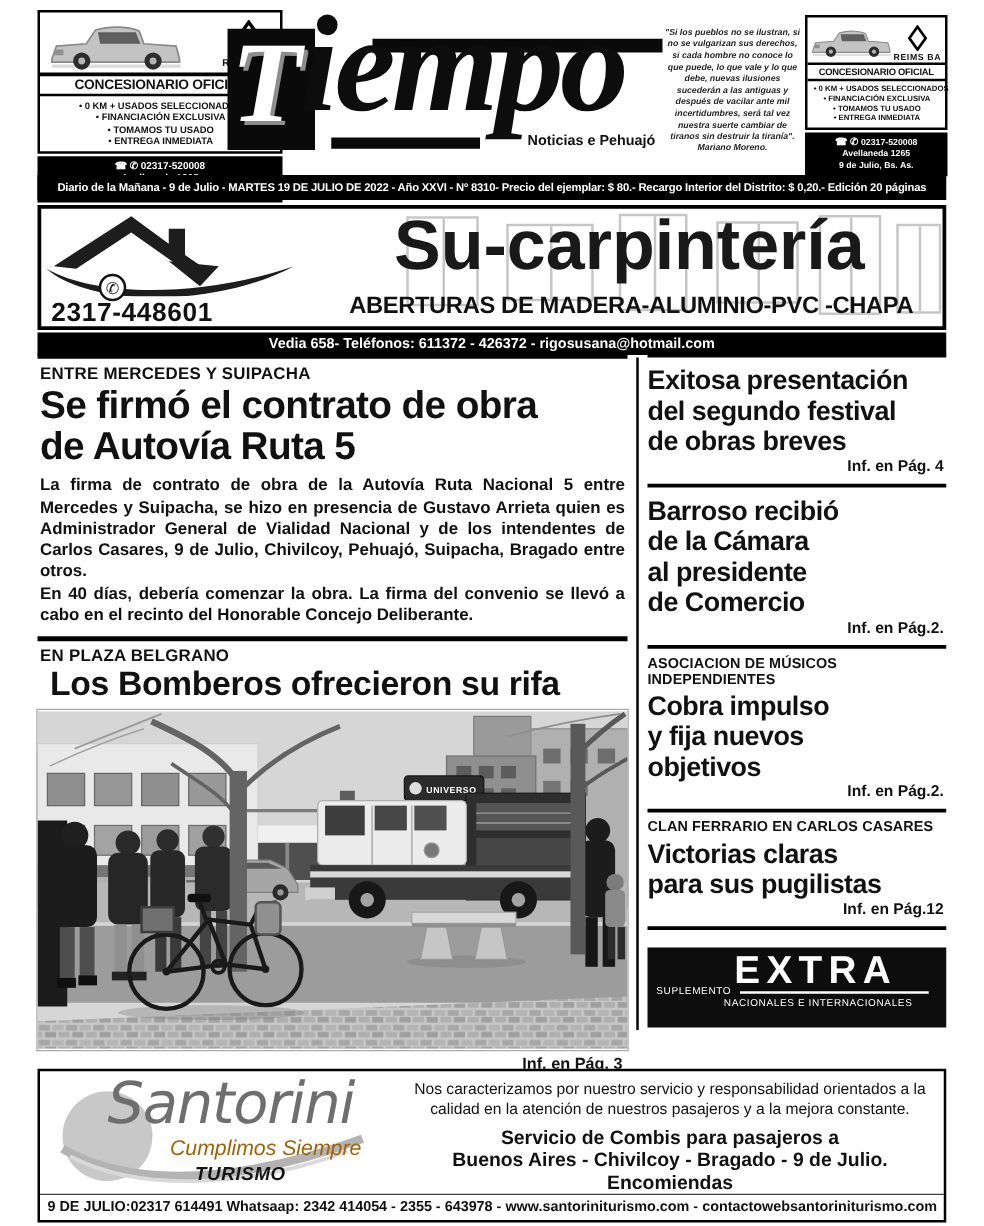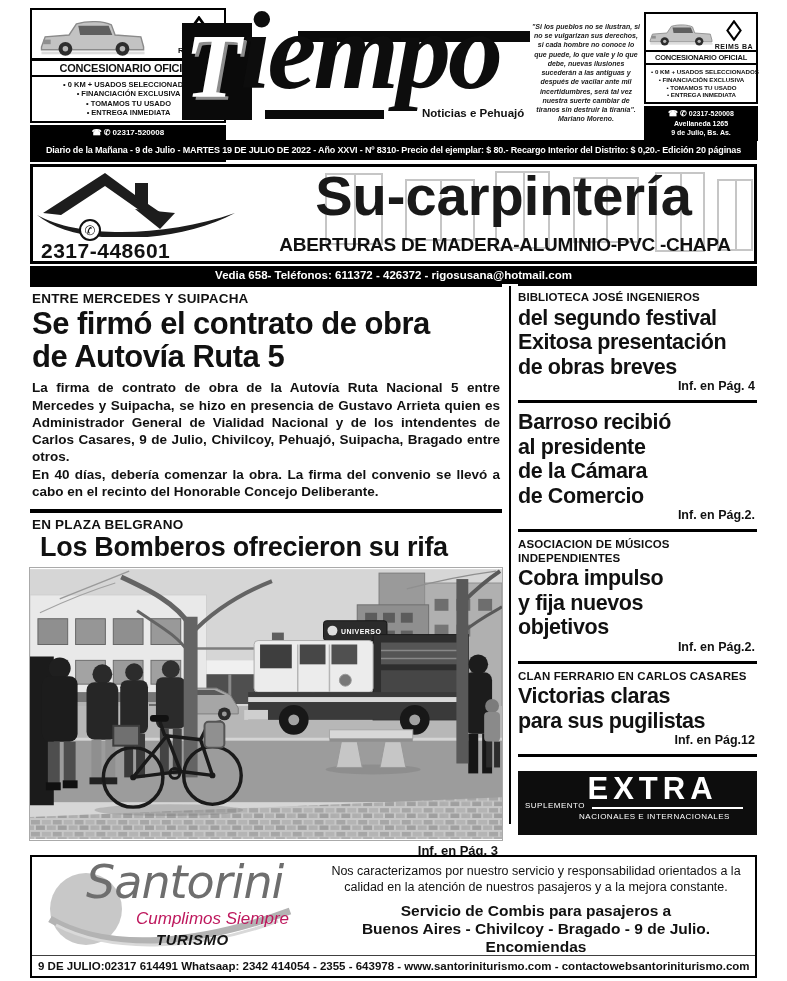--- a/index.html
+++ b/index.html
@@ -76,21 +76,21 @@
   .extra-box { position:relative; background:#0d0d0d; color:#fff; height:64px; margin-top:14px; }
   .extra-sup { position:absolute; left:7px; top:30px; font-size:8px; letter-spacing:.5px; }
   .extra-title { text-align:center; padding-left:30px; font-size:31px; font-weight:bold; letter-spacing:5px; line-height:1.15; }
   .extra-line { height:2px; background:#fff; margin:0 14px 3px 74px; }
   .extra-sub { text-align:center; padding-left:34px; font-size:8px; letter-spacing:.5px; }
 
   
   .footer-ad { position:absolute; left:30px; top:855px; width:727px; height:123px; border:2px solid #000; background:#fff; }
   .santorini-logo { position:absolute; left:6px; top:4px; width:280px; height:92px; }
   .santorini-name { position:absolute; left:48px; top:-6px; font-size:46px; font-style:italic; color:#6e6e6e; letter-spacing:-1px; font-family:"DejaVu Sans", sans-serif; }
-  .santorini-slogan { position:absolute; left:98px; top:48px; font-size:17px; font-style:italic; color:#be185d; }
+  .santorini-slogan { position:absolute; left:98px; top:48px; font-size:17px; font-style:italic; color:#a16207; }
   .santorini-cat { position:absolute; left:118px; top:70px; font-size:15px; font-weight:bold; font-style:italic; color:#141414; letter-spacing:.5px; }
   .footer-text { position:absolute; left:288px; top:7px; width:432px; text-align:center; }
   .footer-intro { font-size:12.5px; line-height:1.25; font-weight:500; }
   .footer-service1 { margin-top:7px; font-size:15.5px; font-weight:bold; }
   .footer-service2 { font-size:15.5px; font-weight:bold; }
   .footer-contact { position:absolute; left:0; bottom:0; width:100%; border-top:1px solid #404040; font-size:11.5px; font-weight:bold; padding:4px 4px 4px 6px; white-space:nowrap; }
 </style>
 </head>
 <body>
 
@@ -396,35 +396,34 @@
     </div>
     <div class="caption">Inf. en Pág. 3</div>
   </div>
 
   <div class="divider-v"></div>
 
   <div class="right-col">
     <div class="s-rule-top"></div>
 
     <div class="s-item">
-      <div class="s-kicker">BIBLIOTECA JOSÉ INGENIEROS</div>
       <div class="s-headline">
+        <div>Exitosa presentación</div>
         <div>del segundo festival</div>
-        <div>Exitosa presentación</div>
         <div>de obras breves</div>
       </div>
       <div class="s-ref">Inf. en Pág. 4</div>
     </div>
     <div class="s-rule"></div>
 
     <div class="s-item">
       <div class="s-headline">
         <div>Barroso recibió</div>
+        <div>de la Cámara</div>
         <div>al presidente</div>
-        <div>de la Cámara</div>
         <div>de Comercio</div>
       </div>
       <div class="s-ref">Inf. en Pág.2.</div>
     </div>
     <div class="s-rule"></div>
 
     <div class="s-item">
       <div class="s-kicker">ASOCIACION DE MÚSICOS INDEPENDIENTES</div>
       <div class="s-headline">
         <div>Cobra impulso</div>

